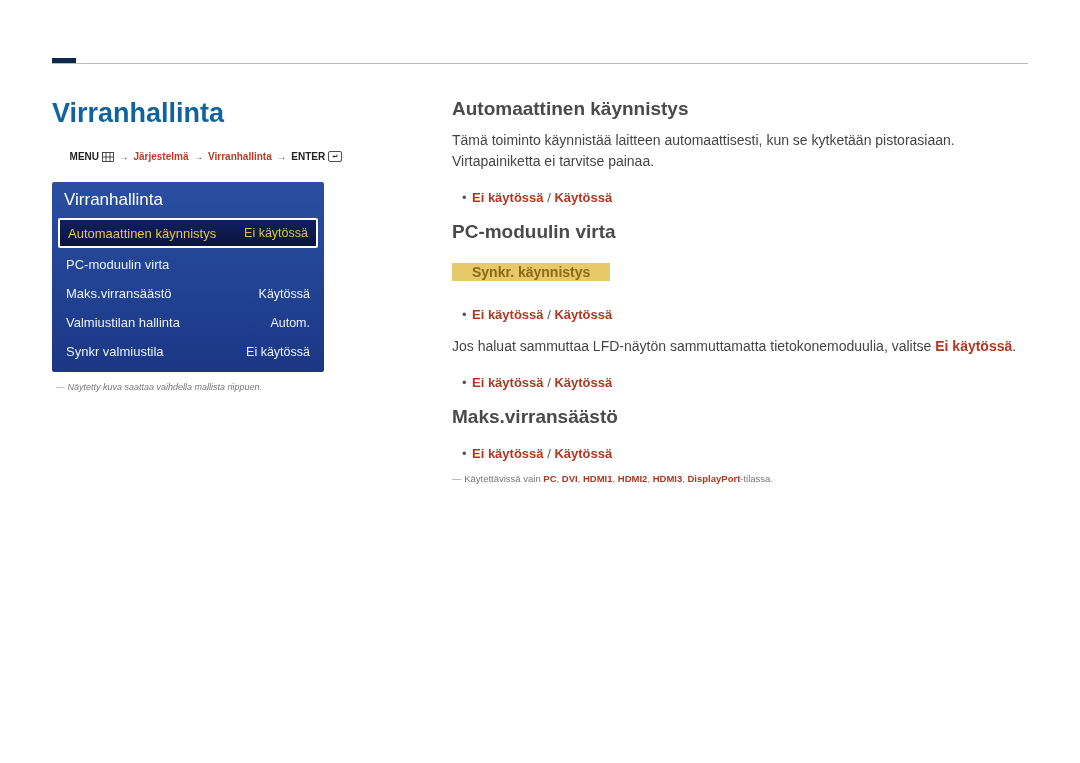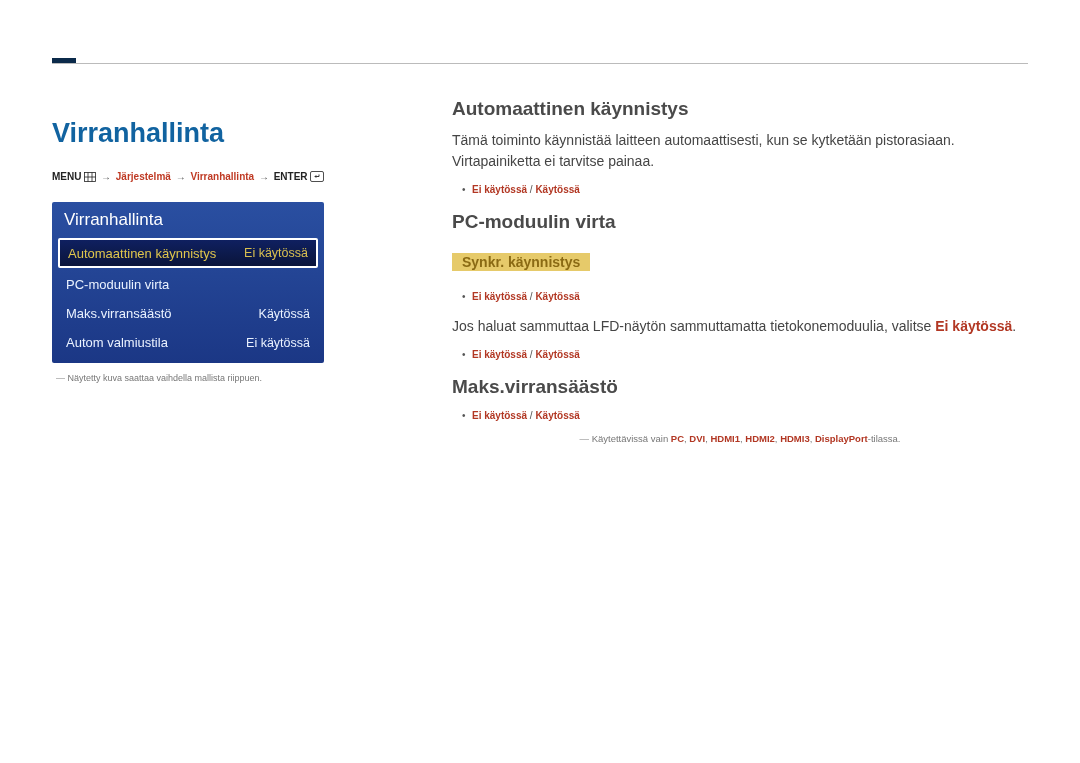--- a/index.html
+++ b/index.html
@@ -24,33 +24,33 @@
       left: 52px;
       width: 976px;
       height: 1px;
       background: #bbb;
     }
     .left-col {
       position: absolute;
       top: 98px;
       left: 52px;
       width: 290px;
-      margin-top: 20px;
     }
     .page-title {
       font-size: 27px;
       font-weight: 600;
       color: #1163a0;
       margin-bottom: 22px;
     }
     .breadcrumb {
       font-size: 10px;
       font-weight: bold;
       margin-bottom: 20px;
       letter-spacing: 0;
+      text-align: right;
     }
     .breadcrumb .crumb-black { color: #222; font-weight: bold; }
     .breadcrumb .crumb-red { color: #bf3a24; font-weight: bold; }
     .breadcrumb .arrow { color: #555; font-weight: bold; margin: 0 2px; }
     .breadcrumb svg { vertical-align: -2px; }
 
     .osd-panel {
       width: 272px;
       background: linear-gradient(180deg, #2a4fa1 0%, #1b3785 100%);
       border-radius: 2px;
@@ -80,20 +80,21 @@
     .osd-row.selected .osd-label { color: #e0c64c; }
     .osd-row.selected .osd-value { color: #d9c050; }
     .osd-label  { flex: 1; }
     .osd-value  { font-size: 12.5px; color: #eaf2ff; }
 
     .osd-footnote {
       font-size: 9px;
       color: #777;
       margin-top: 10px;
       margin-left: 4px;
+      font-style: italic;
     }
     .osd-footnote::before {
       content: "― ";
       color: #999;
     }
 
     .right-col {
       position: absolute;
       top: 98px;
       left: 452px;
@@ -108,49 +109,48 @@
     .h3 {
       font-size: 14px;
       font-weight: 600;
       display: inline-block;
       margin-top: 10px;
       margin-bottom: 8px;
     }
     .h3-hilite {
       background: #e6ca6a;
       color: #8a6a14;
-      padding: 1px 10px;
+      padding: 1px 20px;
     }
     .body-text {
       font-size: 14px;
       color: #454545;
       line-height: 1.5;
       margin-bottom: 6px;
     }
     .red-inline { color: #b23723; font-weight: 600; }
     .bullet-row {
-      font-size: 10px;
+      font-size: 13px;
       color: #b23723;
       font-weight: 600;
-      margin: 12px 0 14px 20px;
+      margin: 18px 0 14px 20px;
       position: relative;
     }
     .bullet-row::before {
       content: "•";
       position: absolute;
       left: -10px;
       color: #555;
       font-weight: normal;
     }
     .slash { color: #555; font-weight: normal; }
     .inputs-line {
       font-size: 9.5px;
       color: #777;
       margin-top: -2px;
-      text-align: center;
     }
     .inputs-line .lead::before { content: "― "; color: #999; }
     .inputs-line .port { color: #b23723; font-weight: 600; }
 
     .section { margin-bottom: 16px; }
   </style>
 </head>
 <body>
 
 <div class="header-bar"></div>
@@ -188,21 +188,25 @@
     </div>
     <div class="osd-row">
       <span class="osd-label">PC-moduulin virta</span>
       <span class="osd-value"></span>
     </div>
     <div class="osd-row">
       <span class="osd-label">Maks.virransäästö</span>
       <span class="osd-value">Käytössä</span>
     </div>
     <div class="osd-row">
-      <span class="osd-label">Autom valmiustila</span>
+      <span class="osd-label">Valmiustilan hallinta</span>
+      <span class="osd-value">Autom.</span>
+    </div>
+    <div class="osd-row">
+      <span class="osd-label">Synkr valmiustila</span>
       <span class="osd-value">Ei käytössä</span>
     </div>
   </div>
 
   <div class="osd-footnote">Näytetty kuva saattaa vaihdella mallista riippuen.</div>
 </div>
 
 <div class="right-col">
 
   <div class="section">

